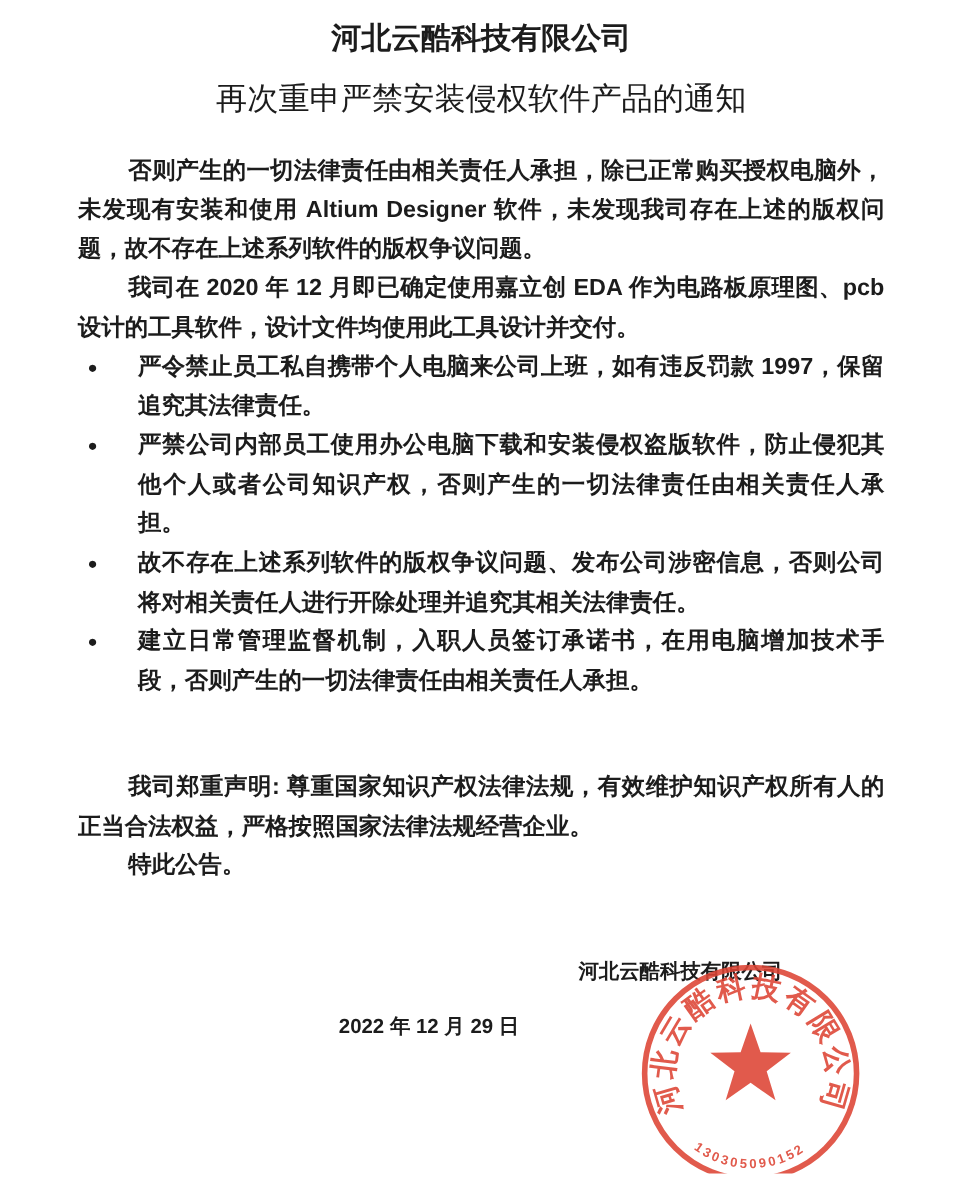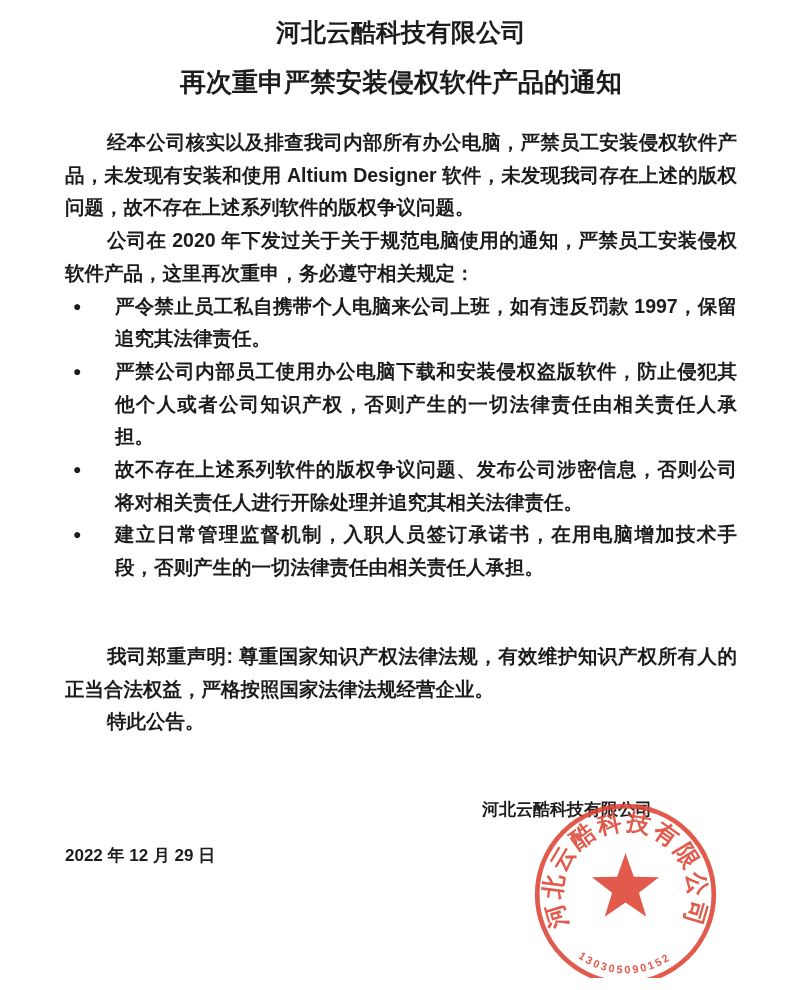--- a/index.html
+++ b/index.html
@@ -23,21 +23,21 @@
     margin: 4px 0 0 0;
     text-align: center;
     font-size: 25px;
     font-weight: 700;
     line-height: 36px;
   }
   .subtitle {
     margin: 12px 0 0 0;
     text-align: center;
     font-size: 26px;
-    font-weight: 700;
+    font-weight: 400;
     line-height: 40px;
   }
 
   .body-text {
     margin-top: 24px;
     font-size: 19.5px;
     font-weight: 600;
     line-height: 32.7px;
     text-align: justify;
   }
@@ -62,21 +62,21 @@
     margin: 56px 0 0 0;
     text-align: right;
     padding-right: 85px;
     font-size: 17px;
     font-weight: 600;
     line-height: 32.7px;
     text-indent: 0;
   }
   .sign-date {
     margin: 13px 0 0 0;
-    text-align: left;
+    text-align: center;
     padding-right: 87px;
     font-size: 17px;
     font-weight: 600;
     line-height: 32.7px;
     text-indent: 0;
   }
 
   .seal {
     position: absolute;
     left: 532px; top: 801px;
@@ -88,22 +88,22 @@
 </head>
 <body>
 
 <div class="page">
   <div class="doc">
 
     <h1 class="title">河北云酷科技有限公司</h1>
     <h2 class="subtitle">再次重申严禁安装侵权软件产品的通知</h2>
 
     <div class="body-text">
-      <p class="para">经本公司核实以及排查我司内部所有办公电脑，严禁员工安装侵权软件产品，未发现有安装和使用 Altium Designer  软件，未发现我司存在上述的版权问题，故不存在上述系列软件的版权争议问题。</p>
-      <p class="para">公司在 2020 年下发过关于关于规范电脑使用的通知，严禁员工安装侵权软件产品，这里再次重申，务必遵守相关规定：</p>
+      <p class="para">否则产生的一切法律责任由相关责任人承担，除已正常购买授权电脑外，未发现有安装和使用 Altium Designer  软件，未发现我司存在上述的版权问题，故不存在上述系列软件的版权争议问题。</p>
+      <p class="para">我司在 2020 年 12 月即已确定使用嘉立创 EDA 作为电路板原理图、pcb 设计的工具软件，设计文件均使用此工具设计并交付。</p>
 
       <ul class="rules">
         <li class="rule">
           <span class="bullet">●</span>
           <span class="rule-text">严令禁止员工私自携带个人电脑来公司上班，如有违反罚款 1997，保留追究其法律责任。</span>
         </li>
         <li class="rule">
           <span class="bullet">●</span>
           <span class="rule-text">严禁公司内部员工使用办公电脑下载和安装侵权盗版软件，防止侵犯其他个人或者公司知识产权，否则产生的一切法律责任由相关责任人承担。</span>
         </li>

